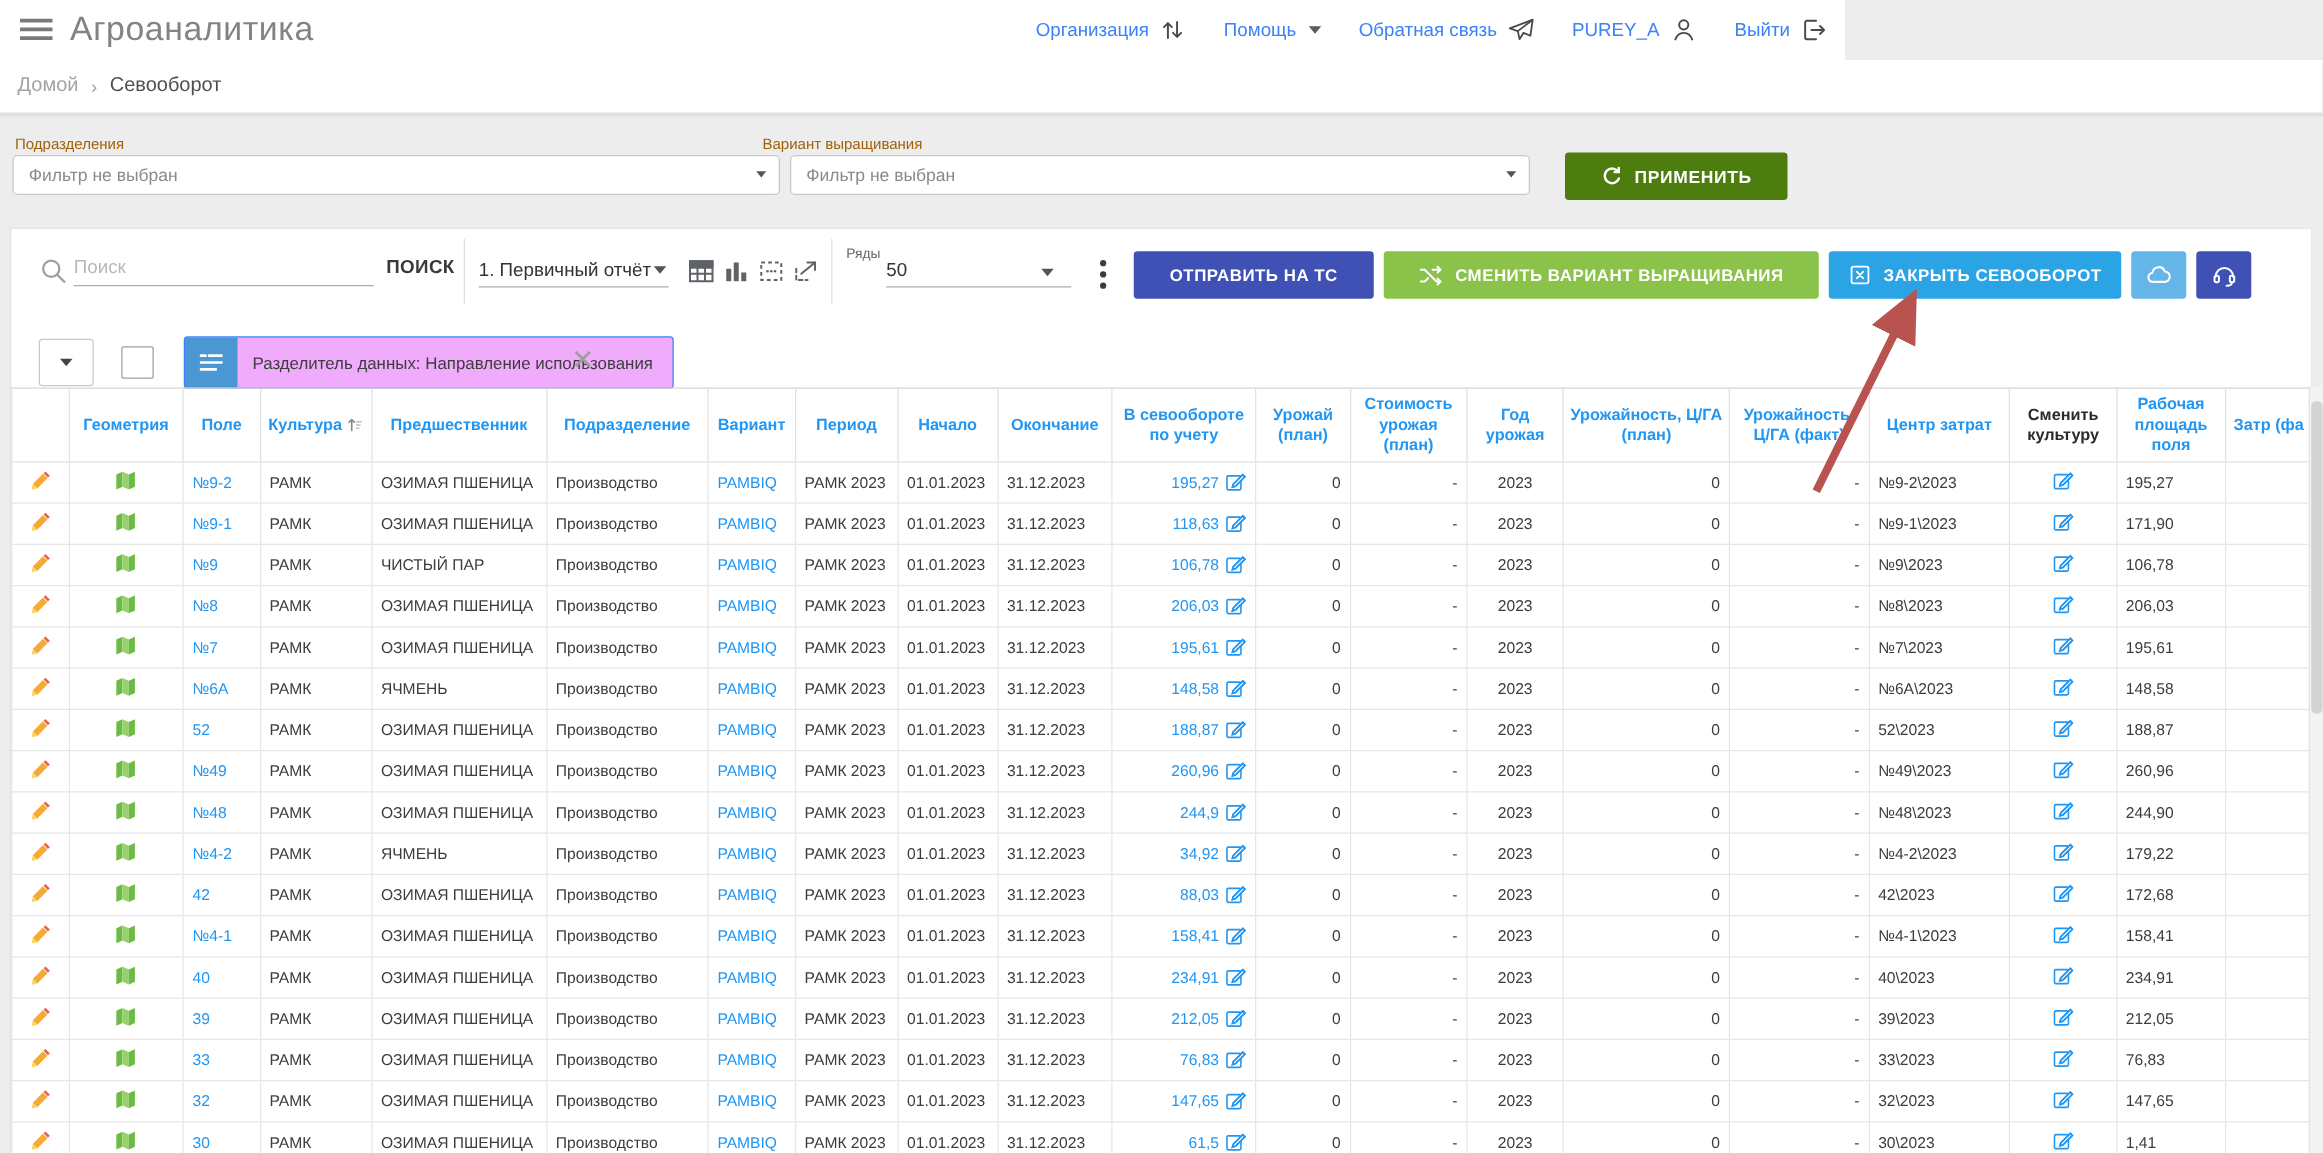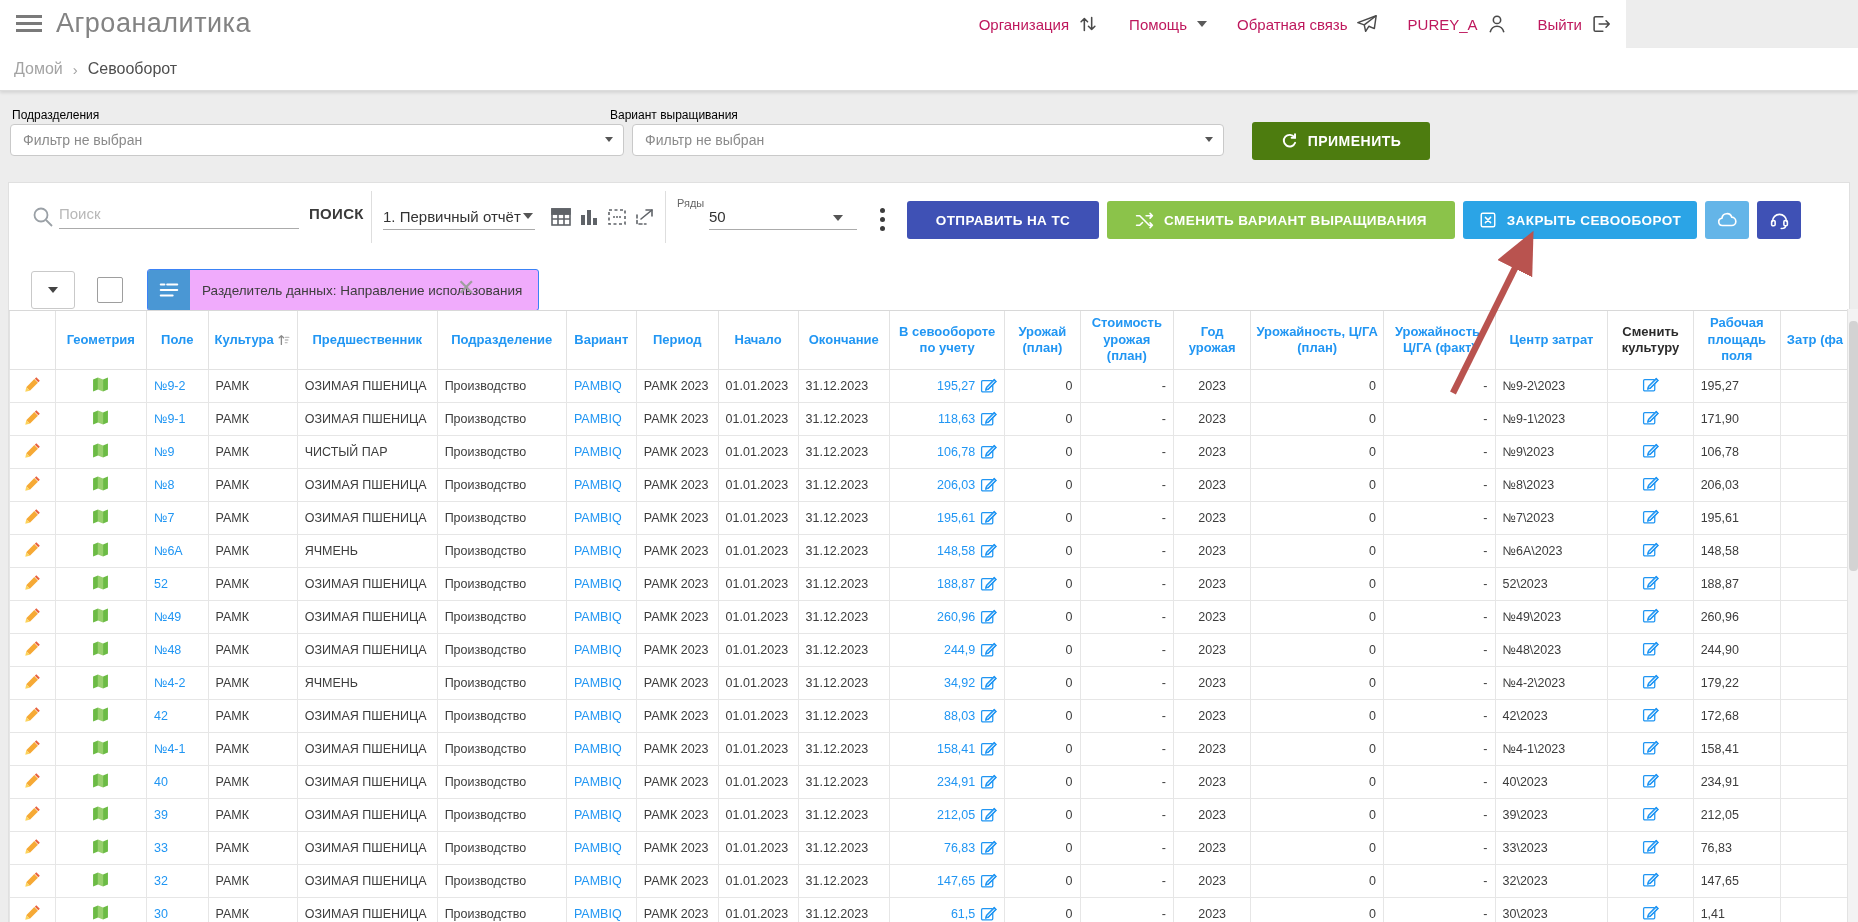--- a/index.html
+++ b/index.html
@@ -1,39 +1,39 @@
 <!DOCTYPE html>
 <html><head>
 <meta charset="utf-8">
 <style>
   * { margin:0; padding:0; box-sizing:border-box; }
   html,body { width:1858px; height:922px; overflow:hidden; background:#ededed;
     font-family:"Liberation Sans", sans-serif; }
 
   
-  #topbar { position:absolute; left:0; top:0; width:1626px; height:48px; background:#fff; z-index:5;padding-left:40px; }
+  #topbar { position:absolute; left:0; top:0; width:1476px; height:48px; background:#fff; z-index:5;padding-left:40px; }
   #hamburger { position:absolute; left:16px; top:15px; width:26px; height:18px; cursor:pointer; }
   #hamburger span { display:block; height:3px; background:#7a7a7a; margin-bottom:4px; }
   #app-title { position:absolute; left:56px; top:8px; font-size:27px; color:#838383; letter-spacing:.5px; }
   #topnav { position:absolute; right:14px; top:0; height:48px; display:flex; align-items:center; gap:30px; }
-  .nav-item { display:flex; align-items:center; gap:8px; font-size:15px; color:#be185d; cursor:pointer; }
+  .nav-item { display:flex; align-items:center; gap:8px; font-size:15px; color:#3b82f6; cursor:pointer; }
   .nav-item svg { width:22px; height:22px; }
   .caret-down { width:0; height:0; border-left:5px solid transparent; border-right:5px solid transparent;
     border-top:6px solid #5a5a5a; display:inline-block; margin-left:2px; }
 
   
   #breadcrumb { position:absolute; left:0; top:48px; width:1858px; height:43px; background:#fff;
     border-bottom:1px solid #dcdcdc; box-shadow:0 2px 3px rgba(0,0,0,.10); z-index:4;
     display:flex; align-items:center; padding-left:14px; font-size:16px; }
   #bc-home { color:#a3a3a3; cursor:pointer; }
   #bc-sep { color:#a3a3a3; margin:0 10px; font-size:15px; }
   #bc-current { color:#4f4f4f; }
 
   
-  .flt-label { position:absolute; font-size:12px; color:#000000; }
+  .flt-label { position:absolute; font-size:12px; color:#a16207; }
   .flt-select { position:absolute; height:32px; background:#fff; border:1px solid #c9c9c9; border-radius:4px;
     display:flex; align-items:center; padding:5px 12px; font-size:14px; color:#8a8a8a; cursor:pointer; }
   .flt-select .sel-caret { position:absolute; right:10px; top:12px; width:0; height:0;
     border-left:4px solid transparent; border-right:4px solid transparent; border-top:5px solid #555; }
   #apply-btn { position:absolute; left:1252px; top:122px; width:178px; height:38px; background:#4d7c0f;
     border:none; border-radius:3px; color:#fff; font-size:14px; font-weight:bold; letter-spacing:.5px;
     display:flex; align-items:center; justify-content:center; gap:10px; cursor:pointer;
     font-family:"Liberation Sans", sans-serif; }
 
   

